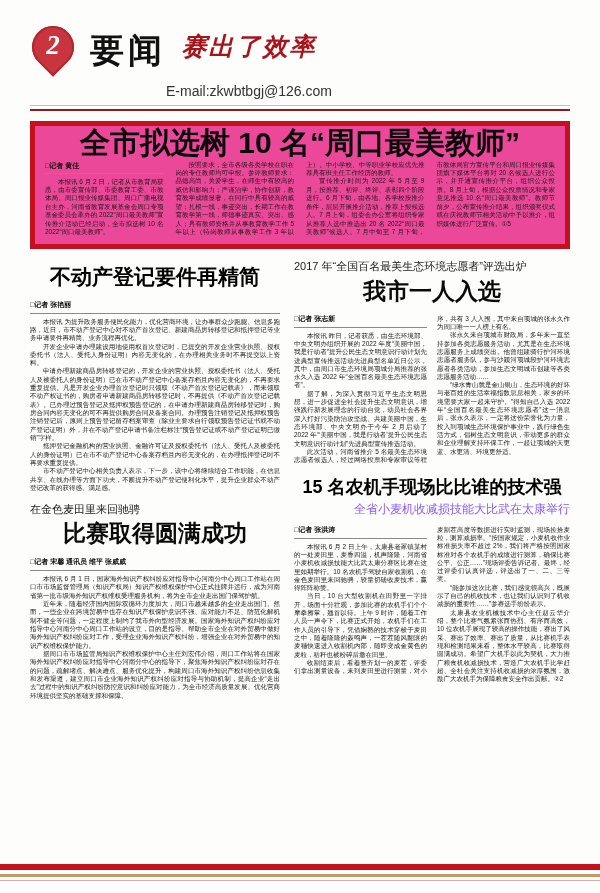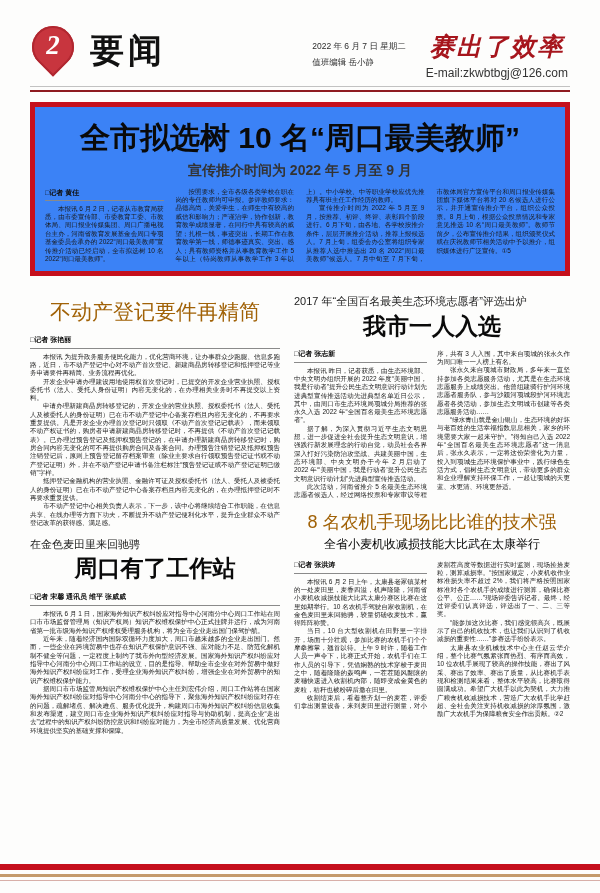--- a/index.html
+++ b/index.html
@@ -27,38 +27,38 @@
     font-weight:bold; font-size:34px; color:#111;
     margin:4px 0 0 12px; letter-spacing:4px;
   }
   .header-mid { margin-left:auto; margin-right:20px; margin-top:14px;
     font-size:8.5px; color:#2b2b2b; line-height:1.9; }
   .header-right { text-align:center; margin-top:6px; }
   .masthead {
     font-family:"Liberation Serif","DejaVu Serif",serif; font-style:italic;
     font-weight:bold; font-size:25px; color:#a6151c; letter-spacing:2px;
   }
-  .email { font-size:12px; color:#333; margin-top:3px; }
+  .email { font-size:14px; color:#333; margin-top:20px; }
   .rule-gray { height:1px; background:#c2c2c2; margin:6px 30px 0; }
   .rule-red { height:2px; background:#8e1b20; margin:3px 30px 0; }
   
-  .lead-box { margin:10px 30px 8px; border:5px solid #c5101d; padding:14px 10px 7px; background:#3b82f6; }
+  .lead-box { margin:10px 30px 0; border:5px solid #c5101d; padding:0 10px 7px; background:#ec4899; }
   .lead-headline { text-align:center; font-size:30px; font-weight:900; color:#0a0a0a; letter-spacing:0; line-height:1.15; }
   .lead-subtitle { text-align:center; font-size:14px; font-weight:700; color:#333; margin:6px 0 8px; }
   .lead-body { column-count:4; column-gap:12px; font-size:6.5px; line-height:1.3; text-align:justify; color:#191919; }
   
   .reporter { font-size:7px; font-weight:bold; color:#101010;
     border-bottom:1px solid #8a8a8a; padding-bottom:3px; margin-bottom:4px; }
   p { margin:0; text-indent:2em; }
   .body-text { font-size:6.5px; line-height:1.28; text-align:justify; color:#191919; }
   .twocol { column-count:2; column-gap:10px; }
   .kicker { font-size:11px; color:#1d1d1d; }
-  .headline-md { text-align:center; font-size:21px; font-weight:400; color:#a16207; }
+  .headline-md { text-align:center; font-size:21px; font-weight:700; color:#000000; }
   .headline-lg { text-align:center; font-size:23px; font-weight:900; color:#0a0a0a; }
-  .sub-center { text-align:center; font-size:12px; color:#000000; }
+  .sub-center { text-align:right; font-size:12px; color:#8b5cf6; }
   
   .main { display:flex; gap:14px; padding:10px 30px 0; }
   .col-left { flex:0 0 250px; }
   .col-right { flex:1; min-width:0; }
   .article { margin-bottom:10px; }
   .a2-headline { margin:4px 0 10px; }
   .a5-kicker { margin:8px 0 1px; }
   .a5-headline { margin:0 0 9px; }
   .a3-kicker { margin:0 0 2px; }
   .a3-headline { margin:0 0 8px; }
@@ -76,35 +76,30 @@
 <body>
 
 <div class="page">
 
   <div class="header">
     <div class="pin-wrap">
       <div class="pin"></div>
       <div class="pin-num">2</div>
     </div>
     <div class="section-title">要闻</div>
-    <div class="header-mid">
-      <div>2022 年 6 月 7 日  星期二</div>
-      <div>值班编辑  岳小静</div>
-    </div>
     <div class="header-right">
       <div class="masthead">赛出了效率</div>
       <div class="email">E-mail:zkwbtbgj@126.com</div>
     </div>
   </div>
   <div class="rule-gray"></div>
   <div class="rule-red"></div>
 
   <div class="lead-box">
     <div class="lead-headline">全市拟选树 10 名“周口最美教师”</div>
-    <div class="lead-subtitle">宣传推介时间为 2022 年 5 月至 9 月</div>
     <div class="lead-body">
       <div class="reporter">□记者 黄佳</div>
       <div>
           <p>本报讯 6 月 2 日，记者从市教育局获悉，由市委宣传部、市委教育工委、市教体局、周口报业传媒集团、周口广播电视台主办，河南省教育发展基金会周口专项基金委员会承办的 2022“周口最美教师”宣传推介活动已经启动，全市拟选树 10 名 2022“周口最美教师”。</p>
           <p>按照要求，全市各级各类学校在职在岗的专任教师均可申报。参评教师要求：品德高尚，关爱学生，在师生中有较高的威信和影响力；严谨治学，协作创新，教育教学成绩显著，在同行中具有较高的威望；扎根一线，事迹突出，长期工作在教育教学第一线，师德事迹真实、突出、感人；具有教师资格并从事教育教学工作 5 年以上（特岗教师从事教学工作 3 年以上）。中小学校、中等职业学校应优先推荐具有班主任工作经历的教师。</p>
           <p>宣传推介时间为 2022 年 5 月至 9 月，按推荐、初评、终评、表彰四个阶段进行。6 月下旬，由各地、各学校按推介条件，层层开展推介活动，推荐上报候选人。7 月上旬，组委会办公室将组织专家从推荐人选中推选出 20 名 2022“周口最美教师”候选人。7 月中旬至 7 月下旬，市教体局官方宣传平台和周口报业传媒集团旗下媒体平台将对 20 名候选人进行公示，并开通宣传推介平台，组织公众投票。8 月上旬，根据公众投票情况和专家意见推选 10 名“周口最美教师”。教师节前夕，公布宣传推介结果，组织颁奖仪式或在庆祝教师节相关活动中予以推介，组织媒体进行广泛宣传。①5</p>
         </div>
     </div>
   </div>
 
@@ -120,21 +115,21 @@
               <p>开发企业申请办理建设用地使用权首次登记时，已提交的开发企业营业执照、授权委托书（法人、受托人身份证明）内容无变化的，在办理相关业务时不再提交以上资料。</p>
               <p>申请办理新建商品房转移登记的，开发企业的营业执照、授权委托书（法人、受托人及被委托人的身份证明）已在市不动产登记中心备案存档且内容无变化的，不再要求重复提供。凡是开发企业办理首次登记时只领取《不动产首次登记记载表》，而未领取不动产权证书的，购房者申请新建商品房转移登记时，不再提供《不动产首次登记记载表》。已办理过预告登记及抵押权预告登记的，在申请办理新建商品房转移登记时，购房合同内容无变化的可不再提供购房合同及备案合同。办理预告注销登记及抵押权预告注销登记后，原则上预告登记留存档案审查（除业主要求自行领取预告登记证书或不动产登记证明）外，并在不动产登记申请书备注栏标注“预告登记证或不动产登记证明已缴销”字样。</p>
               <p>抵押登记金融机构的营业执照、金融许可证及授权委托书（法人、受托人及被委托人的身份证明）已在市不动产登记中心备案存档且内容无变化的，在办理抵押登记时不再要求重复提供。</p>
               <p>市不动产登记中心相关负责人表示，下一步，该中心将继续结合工作职能，在信息共享、在线办理等方面下功夫，不断提升不动产登记便利化水平，提升企业群众不动产登记改革的获得感、满足感。</p>
             </div>
         </div>
       </div>
 
       <div class="article">
         <div class="kicker a5-kicker">在金色麦田里来回驰骋</div>
-        <div class="headline-lg a5-headline">周口有了工作站</div>
+        <div class="headline-lg a5-headline">比赛取得圆满成功</div>
         <div class="body-text">
           <div class="reporter">□记者 宋馨 通讯员 维平 张威威</div>
           <div>
               <p>本报讯 6 月 1 日，国家海外知识产权纠纷应对指导中心河南分中心周口工作站在周口市市场监督管理局（知识产权局）知识产权维权保护中心正式挂牌并运行，成为河南省第一批市级海外知识产权维权受理服务机构，将为全市企业走出国门保驾护航。</p>
               <p>近年来，随着经济国内国际双循环力度加大，周口市越来越多的企业走出国门。然而，一些企业在跨境贸易中也存在知识产权保护意识不强、应对能力不足、防范化解机制不健全等问题，一定程度上制约了我市外向型经济发展。国家海外知识产权纠纷应对指导中心河南分中心周口工作站的设立，目的是指导、帮助全市企业在对外贸易中做好海外知识产权纠纷应对工作，受理企业海外知识产权纠纷，增强企业在对外贸易中的知识产权维权保护能力。</p>
               <p>据周口市市场监管局知识产权维权保护中心主任刘宏伟介绍，周口工作站将在国家海外知识产权纠纷应对指导中心河南分中心的指导下，聚焦海外知识产权纠纷应对存在的问题，疏解堵点、解决难点、服务优化提升，构建周口市海外知识产权纠纷信息收集和发布渠道，建立周口市企业海外知识产权纠纷应对指导与协助机制，提高企业“走出去”过程中的知识产权纠纷防控意识和纠纷应对能力，为全市经济高质量发展、优化营商环境提供坚实的基础支撑和保障。</p>
             </div>
         </div>
       </div>
     </div>
@@ -149,21 +144,21 @@
               <p>本报讯 昨日，记者获悉，由生态环境部、中央文明办组织开展的 2022 年度“美丽中国，我是行动者”提升公民生态文明意识行动计划先进典型宣传推选活动先进典型名单近日公示，其中，由周口市生态环境局项城分局推荐的张永久入选 2022 年“全国百名最美生态环境志愿者”。</p>
               <p>据了解，为深入贯彻习近平生态文明思想，进一步促进全社会提升生态文明意识，增强践行新发展理念的行动自觉，动员社会各界深入打好污染防治攻坚战、共建美丽中国，生态环境部、中央文明办于今年 2 月启动了 2022 年“‘美丽中国，我是行动者’提升公民生态文明意识行动计划”先进典型宣传推选活动。</p>
               <p>此次活动，河南省推介 5 名最美生态环境志愿者候选人，经过网络投票和专家审议等程序，共有 3 人入围，其中来自项城的张永久作为周口唯一一人榜上有名。</p>
               <p>张永久来自项城市财政局，多年来一直坚持参加各类志愿服务活动，尤其是在生态环境志愿服务上成绩突出。他曾组建骑行护河环境志愿者服务队，参与沙颍河项城段护河环境志愿者各类活动，参加生态文明城市创建等各类志愿服务活动……</p>
               <p>“绿水青山就是金山银山，生态环境的好坏与老百姓的生活幸福指数息息相关，家乡的环境需要大家一起来守护。”得知自己入选 2022 年“全国百名最美生态环境志愿者”这一消息后，张永久表示，一定将这份荣誉化为力量，投入到项城生态环境保护事业中，践行绿色生活方式，倡树生态文明意识，带动更多的群众和企业理解支持环保工作，一起让项城的天更蓝、水更清、环境更舒适。</p>
             </div>
         </div>
       </div>
 
       <div class="article">
-        <div class="headline-md a4-headline">8 名农机手现场比比谁的技术强</div>
+        <div class="headline-md a4-headline">15 名农机手现场比比谁的技术强</div>
         <div class="sub-center a4-subtitle">全省小麦机收减损技能大比武在太康举行</div>
         <div class="body-text twocol">
           <div class="reporter">□记者 张洪涛</div>
           <div>
               <p>本报讯 6 月 2 日上午，太康县老冢镇某村的一处麦田里，麦香四溢，机声隆隆，河南省小麦机收减损技能大比武太康分赛区比赛在这里如期举行。10 名农机手驾驶自家收割机，在金色麦田里来回驰骋，较量切磋收麦技术，赢得阵阵称赞。</p>
               <p>当日，10 台大型收割机在田野里一字排开，场面十分壮观，参加比赛的农机手们个个摩拳擦掌，翘首以待。上午 9 时许，随着工作人员一声令下，比赛正式开始，农机手们在工作人员的引导下，凭借娴熟的技术穿梭于麦田之中，随着隆隆的轰鸣声，一茬茬随风翻滚的麦穗快速进入收割机内部，随即变成金黄色的麦粒，秸秆也被粉碎后撒在田里。</p>
               <p>收割结束后，看着整齐划一的麦茬，评委们拿出测量设备，来到麦田里进行测量，对小麦割茬高度等数据进行实时监测，现场捡拾麦粒，测算减损率。“按国家规定，小麦机收作业标准损失率不超过 2%，我们将严格按照国家标准对各个农机手的成绩进行测算，确保比赛公平、公正……”现场评委告诉记者。最终，经过评委们认真评选，评选出了一、二、三等奖。</p>
               <p>“能参加这次比赛，我们感觉很高兴，既展示了自己的机收技术，也让我们认识到了机收减损的重要性……”参赛选手纷纷表示。</p>
               <p>太康县农业机械技术中心主任赵云华介绍，整个比赛气氛紧张而热烈、有序而高效，10 位农机手展现了较高的操作技能，赛出了风采、赛出了效率、赛出了质量，从比赛机手表现和检测结果来看，整体水平较高，比赛取得圆满成功。希望广大机手以此为契机，大力推广粮食机收减损技术，营造广大农机手比学赶超、全社会关注支持机收减损的浓厚氛围，激励广大农机手为保障粮食安全作出贡献。②2</p>
             </div>

